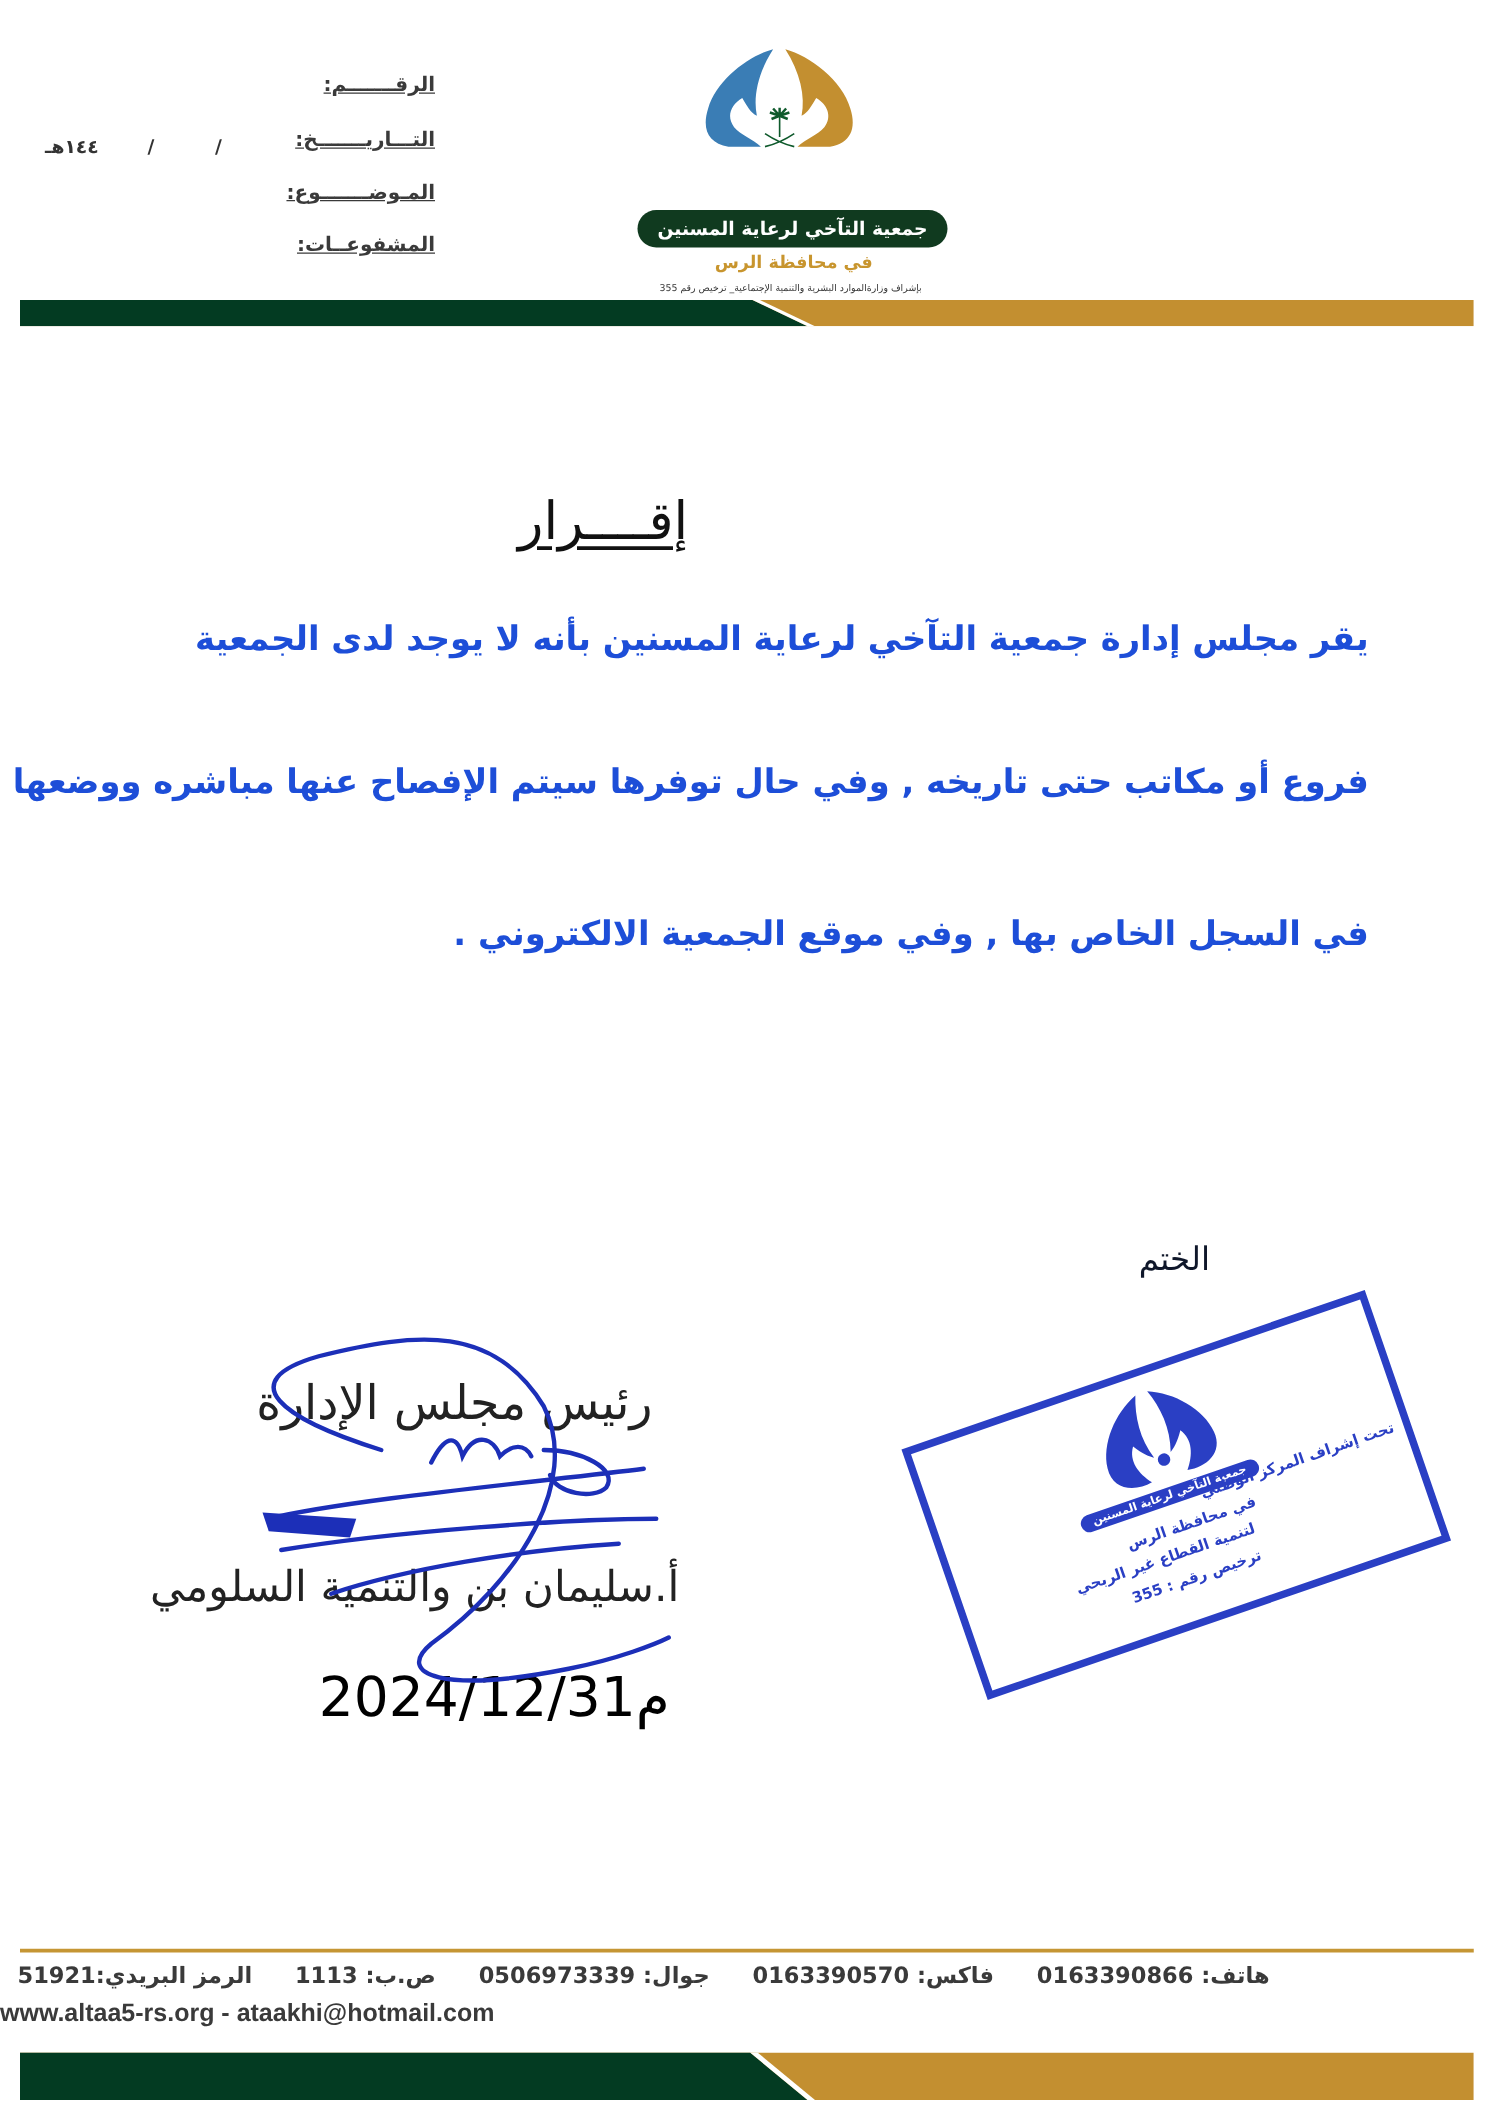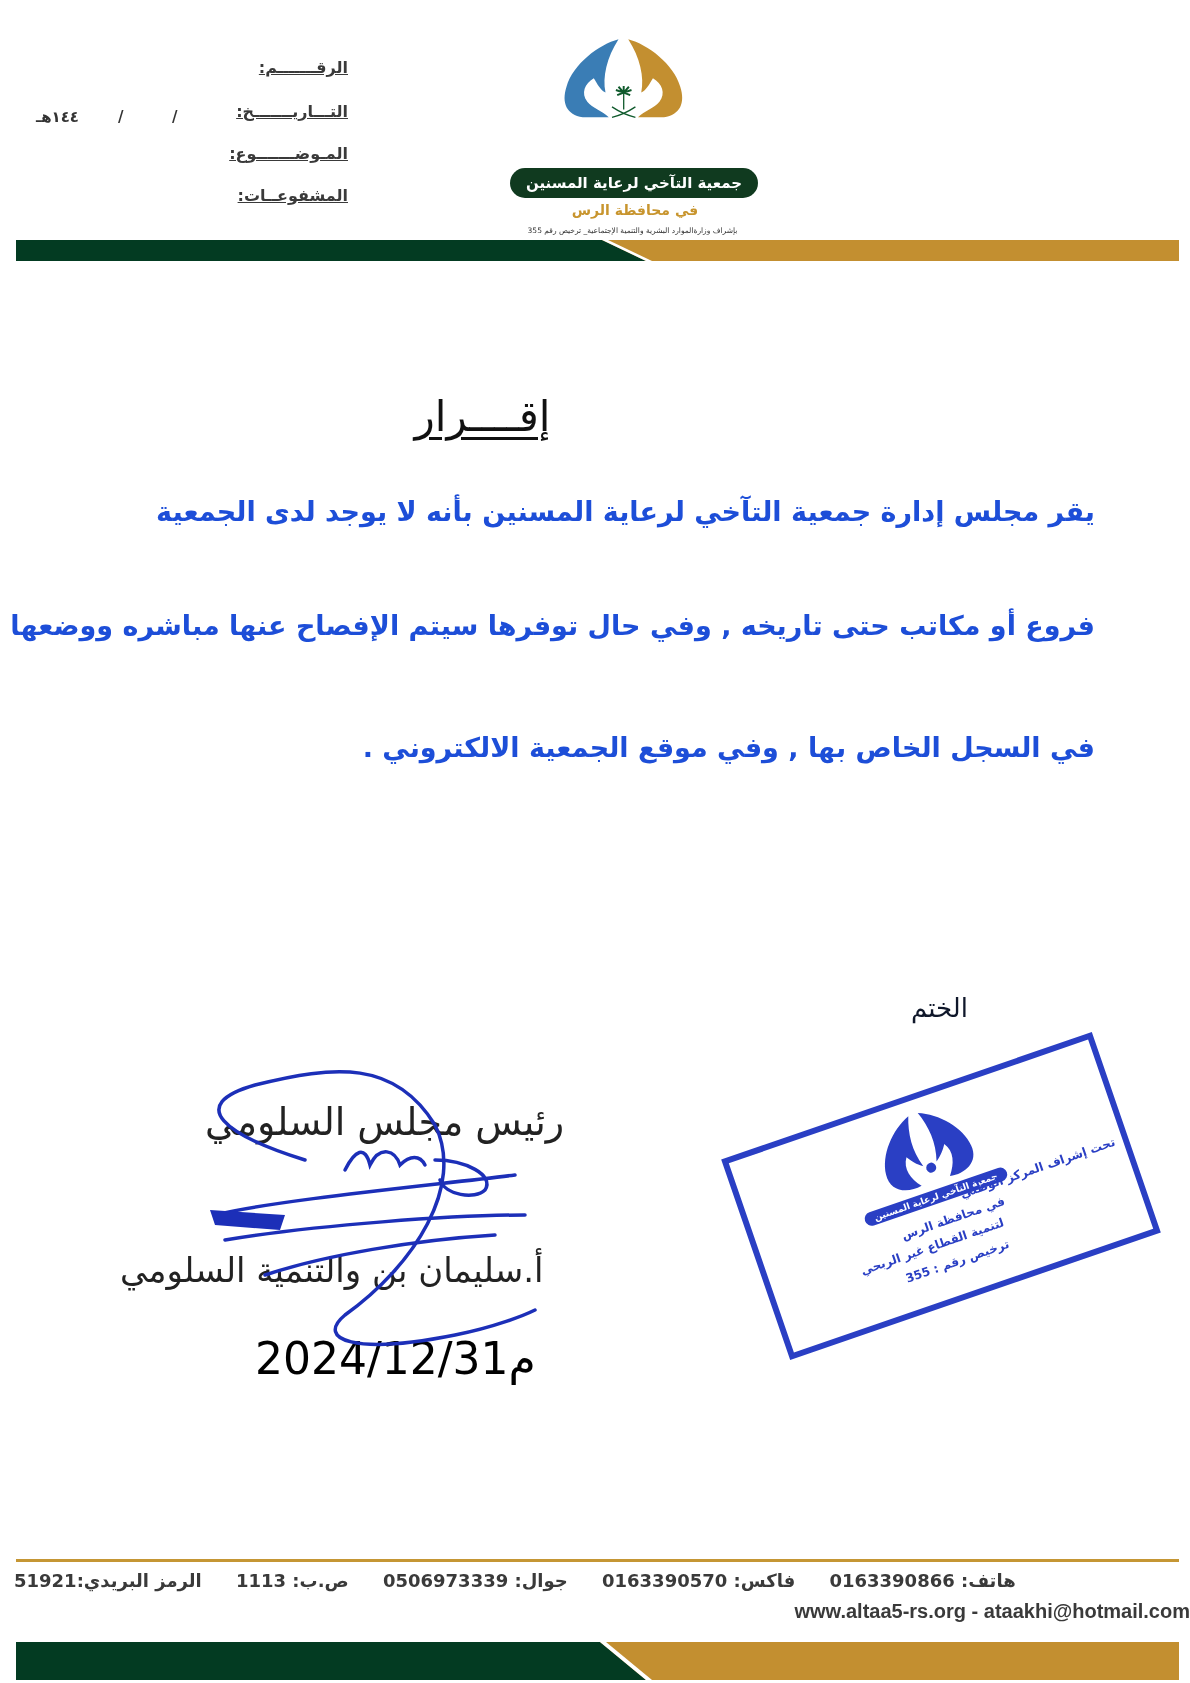--- a/index.html
+++ b/index.html
@@ -31,21 +31,21 @@
   .sig-title { position: absolute; left: 205px; top: 1100px; font-size: 38px; color: #222; direction: rtl; white-space: nowrap; }
   .sig-name { position: absolute; left: 120px; top: 1250px; font-size: 34px; color: #222; direction: rtl; white-space: nowrap; }
   .sig-date { position: absolute; left: 255px; top: 1333px; font-size: 44px; color: #000000; direction: ltr; white-space: nowrap; }
 
   .stamp { position: absolute; left: 745px; top: 1090px; width: 380px; height: 200px; border: 6px solid #2a3fc4; transform: rotate(-19deg); transform-origin: center; background: #fff; }
   .stamp-text { position: absolute; direction: rtl; color: #2a3fc4; font-weight: bold; white-space: nowrap; }
 
   .footer-line { position: absolute; left: 16px; width: 1163px; top: 1559px; height: 3px; background: #c59634; }
   .footer-contacts { position: absolute; left: 0; width: 1190px; top: 1570px; text-align: left; direction: rtl; font-size: 18px; font-weight: bold; color: #3a3a3a; white-space: nowrap; }
   .footer-contacts span { margin: 0 14px; }
-  .footer-web { position: absolute; left: 0; width: 1190px; top: 1600px; text-align: right; direction: ltr; font-size: 20px; font-weight: bold; color: #3a3a3a; font-family: "Liberation Sans", sans-serif; }
+  .footer-web { position: absolute; left: 0; width: 1190px; top: 1600px; text-align: left; direction: ltr; font-size: 20px; font-weight: bold; color: #3a3a3a; font-family: "Liberation Sans", sans-serif; }
 </style>
 </head>
 <body>
 
 <div class="meta" style="top:58px;">الرقـــــــم:</div>
 <div class="meta" style="top:102px;">التـــاريـــــــخ:</div>
 <div class="meta" style="top:144px;">المـوضـــــــوع:</div>
 <div class="meta" style="top:186px;">المشفوعــات:</div>
 
 <div class="date-slots">
@@ -77,21 +77,21 @@
 </svg>
 
 <div class="title"><span>إقــــرار</span></div>
 
 <div class="body-line" style="top:496px;">يقر مجلس إدارة جمعية التآخي لرعاية المسنين  بأنه لا يوجد لدى الجمعية</div>
 <div class="body-line" style="top:610px;">فروع أو مكاتب حتى تاريخه , وفي حال توفرها سيتم الإفصاح عنها مباشره ووضعها</div>
 <div class="body-line" style="top:732px;">في السجل الخاص بها , وفي موقع الجمعية الالكتروني .</div>
 
 <div class="stamp-label" style="left:968px;transform:translateX(-100%);">الختم</div>
 
-<div class="sig-title">رئيس مجلس السلومي</div>
+<div class="sig-title">رئيس مجلس الإدارة</div>
 <div class="sig-name">أ.سليمان بن والتنمية السلومي</div>
 <div class="sig-date">2024/12/31م</div>
 
 <svg class="abs" style="left:195px;top:1065px;width:370px;height:290px;" viewBox="0 0 370 290">
   <g fill="none" stroke="#1c2fb8" stroke-width="3.5" stroke-linecap="round">
     <path d="M110 95 C30 70 -10 40 60 20 C140 0 200 -5 240 60 C270 120 220 200 150 250 C120 275 160 290 260 270 C300 262 330 250 340 245"></path>
     <path d="M20 150 C80 135 240 120 320 110"></path>
     <path d="M30 175 C120 160 260 150 330 150"></path>
     <path d="M70 210 C130 190 220 175 300 170"></path>
     <path d="M150 105 C160 85 170 80 175 100 C185 80 200 85 205 100 C215 90 225 90 230 100"></path>

